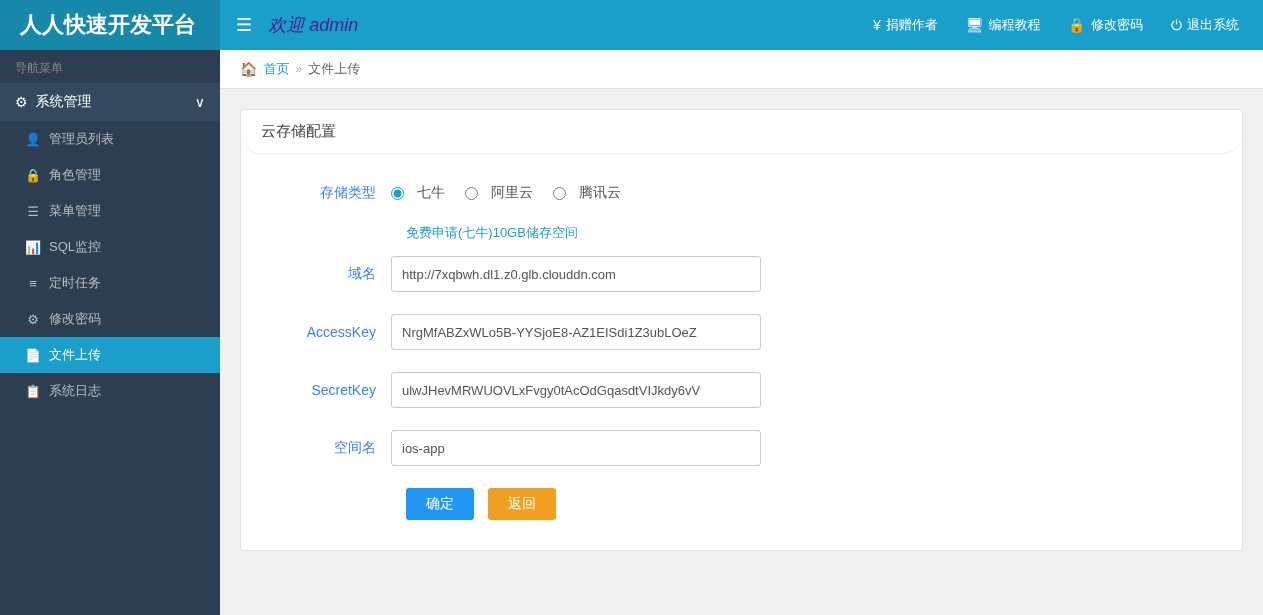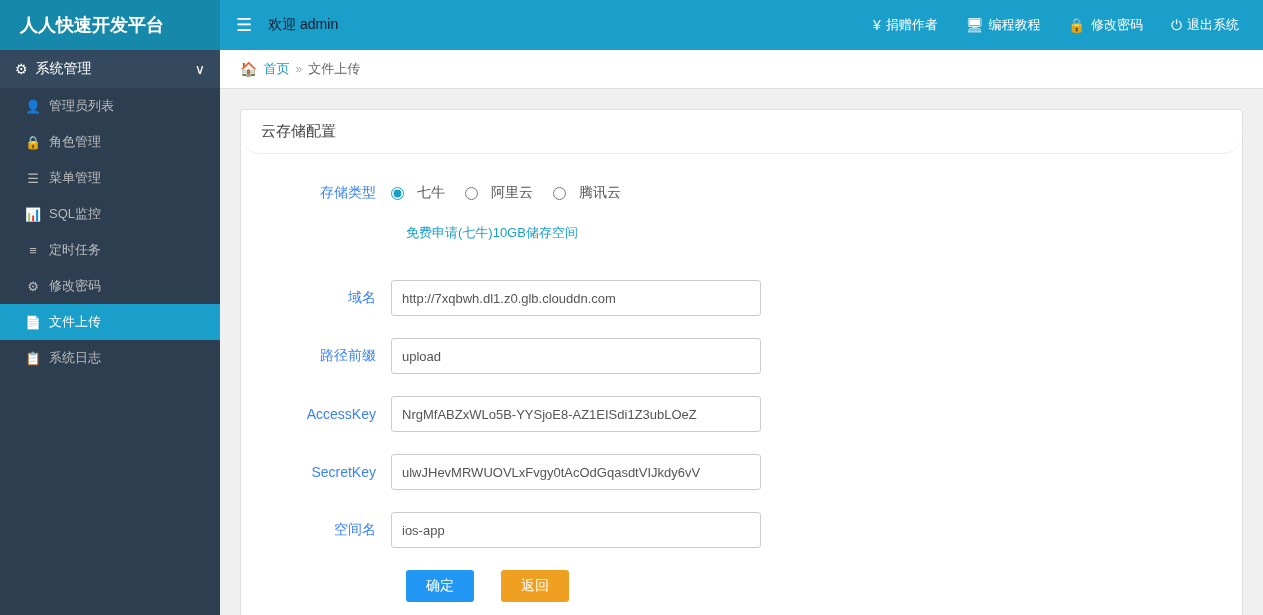--- a/index.html
+++ b/index.html
@@ -20,34 +20,35 @@
       display: flex;
       align-items: center;
       height: 100%;
     }
     .brand {
       background: #1688aa;
       height: 100%;
       display: flex;
       align-items: center;
       padding: 0 20px;
-      font-size: 18px;
+      font-size: 22px;
       font-weight: bold;
       color: #fff;
       min-width: 220px;
     }
     .hamburger-btn {
       padding: 0 16px;
       font-size: 18px;
       color: #fff;
       cursor: pointer;
     }
     .welcome-text {
-      color: #0f172a;
-      font-size: 14px;
+      color: #4c1d95;
+      font-size: 18px;
+      font-style: italic;
     }
     .top-header-right {
       display: flex;
       align-items: center;
       gap: 0;
       padding-right: 10px;
     }
     .header-action {
       display: flex;
       align-items: center;
@@ -184,35 +185,35 @@
       display: flex;
       align-items: center;
       gap: 13px;
       cursor: pointer;
       color: #555;
     }
     .radio-item input[type="radio"] { cursor: pointer; accent-color: #1a9fcb; }
 
     
     .free-apply-row {
-      margin-bottom: 38px;
+      margin-bottom: 14px;
       padding-left: 135px;
     }
     .free-apply-link {
       color: #1a9fcb;
       font-size: 13px;
       cursor: pointer;
       text-decoration: none;
     }
 
     
     .btn-row {
       display: flex;
       align-items: flex-end;
-      gap: 27px;
+      gap: 14px;
       padding-left: 135px;
       margin-top: 10px;
     }
     .btn {
       padding: 7px 20px;
       border: none;
       border-radius: 3px;
       font-size: 14px;
       cursor: pointer;
       color: #fff;
@@ -247,20 +248,21 @@
     <a class="header-action">
       <span class="icon">⏻</span>
       <span>退出系统</span>
     </a>
   </div>
 </div>
 
 <div class="main-layout">
 
   <div class="sidebar">
+    <div class="sidebar-nav-label">导航菜单</div>
     <div class="sidebar-group">
       <div class="sidebar-group-header">
         <div class="left">
           <span>⚙</span>
           <span>系统管理</span>
         </div>
         <span>∨</span>
       </div>
 
       <div class="sidebar-item">
@@ -331,24 +333,20 @@
 
         <div class="free-apply-row">
           <a class="free-apply-link">免费申请(七牛)10GB储存空间</a>
         </div>
 
         <div class="form-row">
           <div class="form-label">域名</div>
           <input type="text" class="form-control" value="http://7xqbwh.dl1.z0.glb.clouddn.com" style="">
         </div>
 
-        <div class="form-row">
-          <div class="form-label">路径前缀</div>
-          <input type="text" class="form-control" value="upload" style="">
-        </div>
 
         <div class="form-row">
           <div class="form-label">AccessKey</div>
           <input type="text" class="form-control" value="NrgMfABZxWLo5B-YYSjoE8-AZ1EISdi1Z3ubLOeZ" style="">
         </div>
 
         <div class="form-row">
           <div class="form-label">SecretKey</div>
           <input type="text" class="form-control" value="ulwJHevMRWUOVLxFvgy0tAcOdGqasdtVIJkdy6vV" style="">
         </div>

